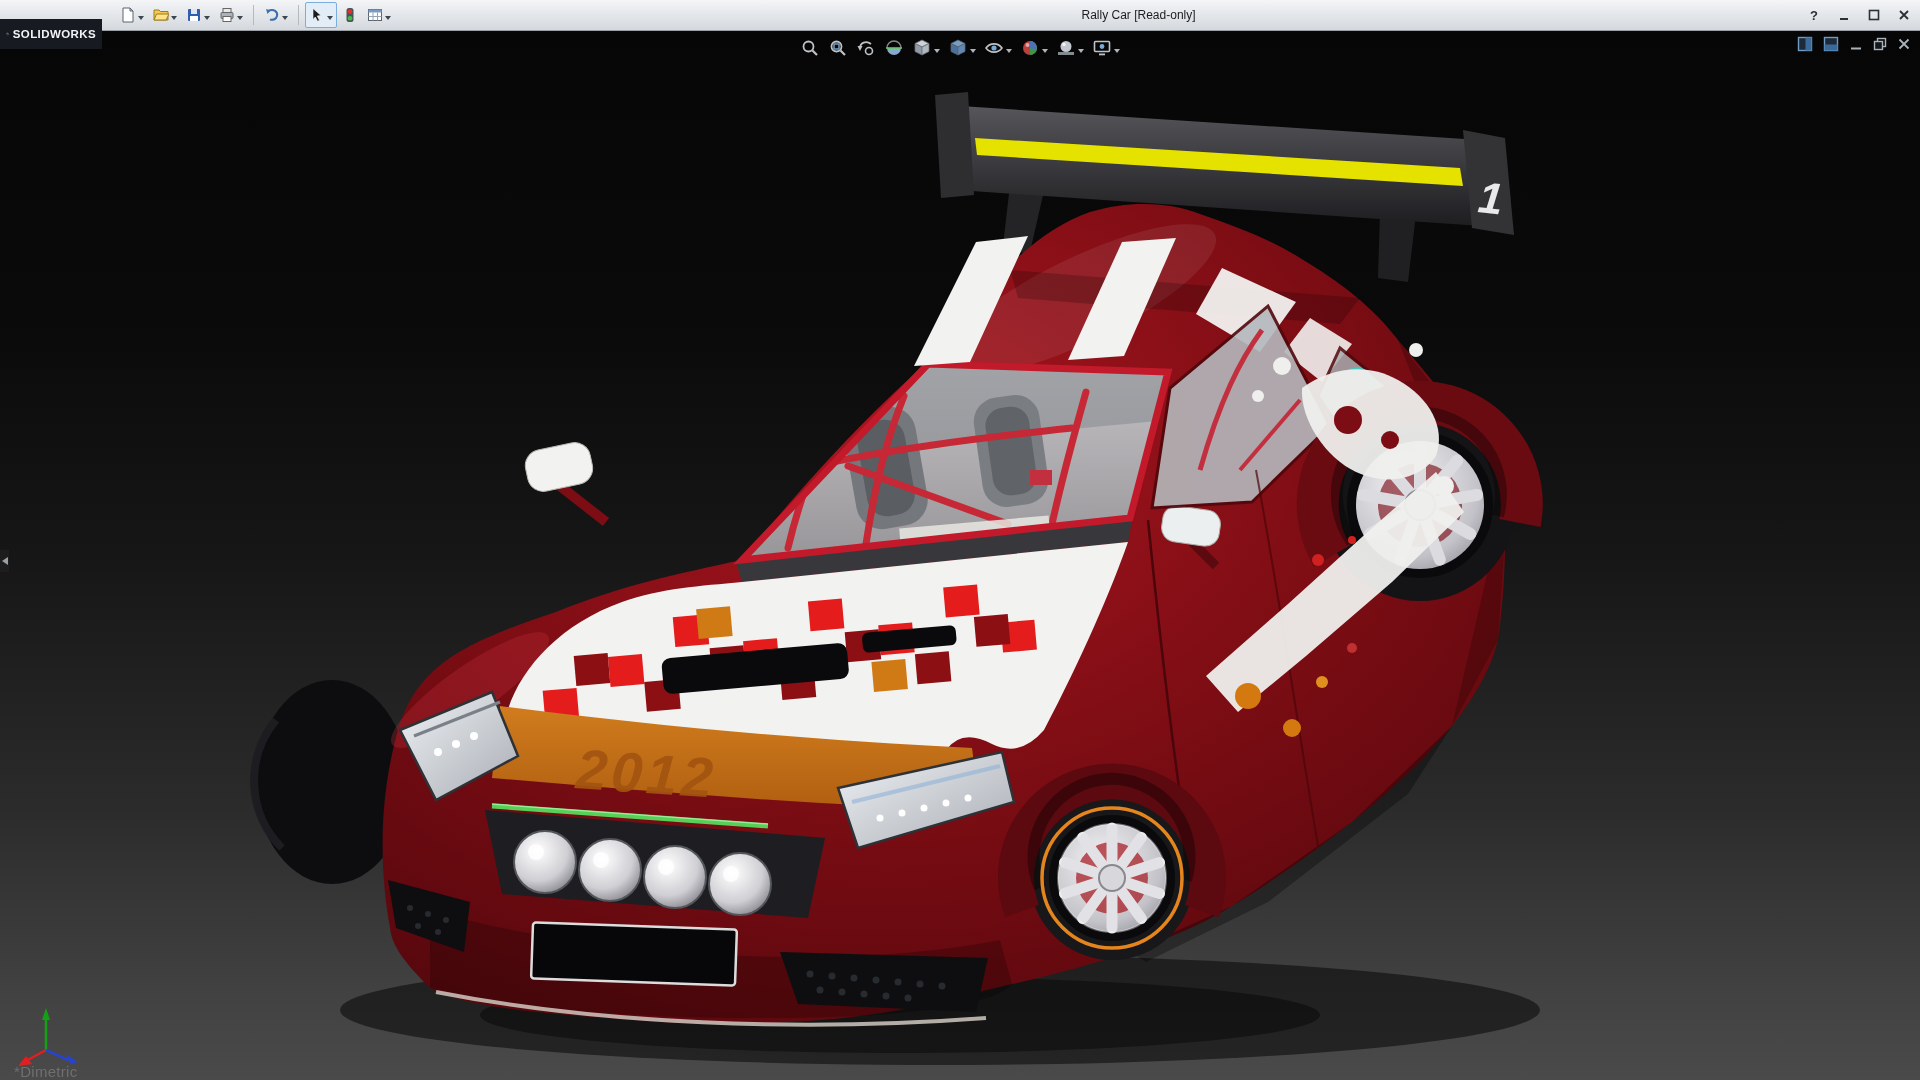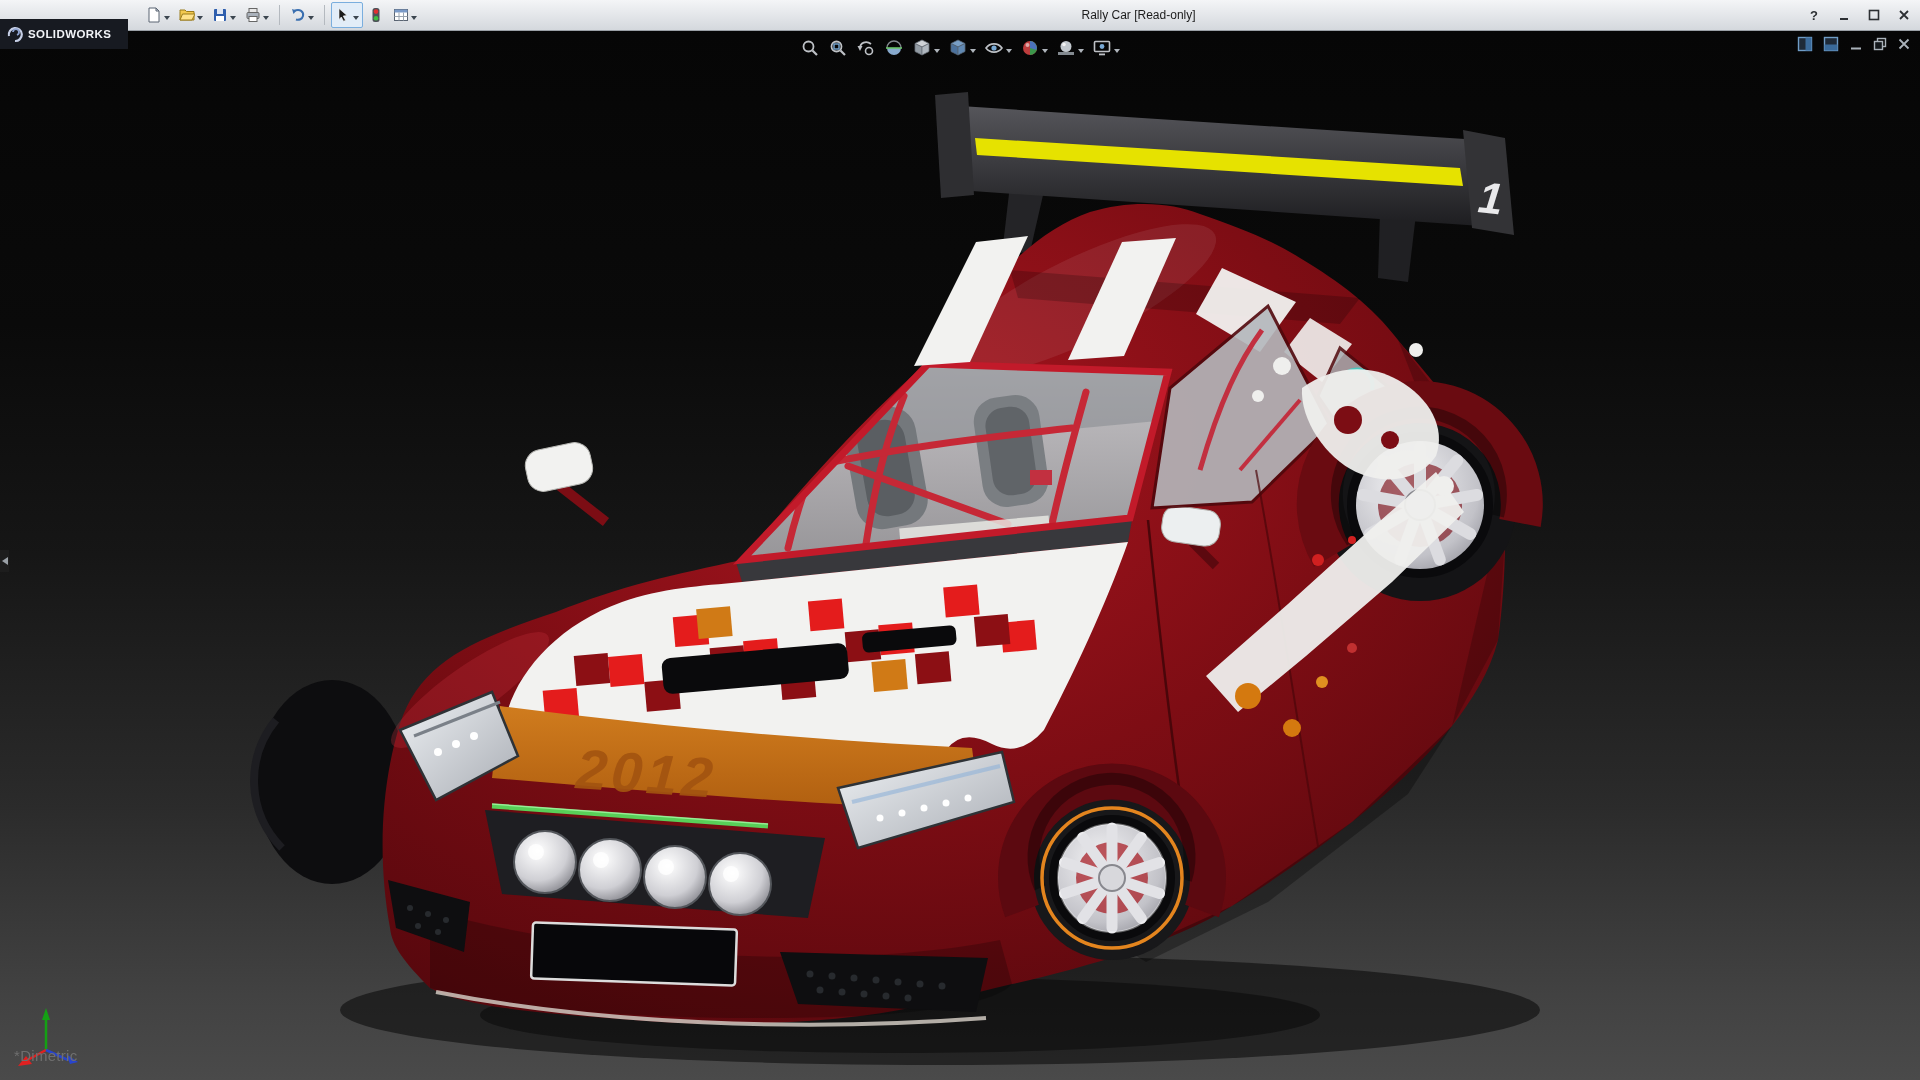--- a/index.html
+++ b/index.html
@@ -3,21 +3,21 @@
 <meta charset="utf-8">
 <style>
   html,body{margin:0;padding:0;width:1920px;height:1080px;overflow:hidden;
     font-family:"Liberation Sans","DejaVu Sans",sans-serif;user-select:none;background:#000;}
   .app{position:relative;width:1920px;height:1080px;}
 
   
   .titlebar{position:absolute;top:0;left:0;width:100%;height:30px;
     background:linear-gradient(#f4f5f7,#d4d8dd);border-bottom:1px solid #9aa0a6;
     display:flex;align-items:center;z-index:20;}
-  .logo{height:30px;width:128px;background:#171a21;display:flex;align-items:center;gap:4px;
+  .logo{height:30px;width:102px;background:#171a21;display:flex;align-items:center;gap:4px;
     padding:0 6px 0 6px;box-sizing:border-box;flex:0 0 auto;margin-top:37px;}
   .logo-text{color:#f2f4f8;font-weight:bold;font-size:11.5px;letter-spacing:.4px;}
   .toolbar{display:flex;align-items:center;margin-left:14px;gap:1px;}
   .tbtn{display:flex;align-items:center;height:24px;padding:0 3px;border:1px solid transparent;border-radius:2px;}
   .tbtn.active{background:#e2edf8;border:1px solid #7aaede;}
   .dd{width:0;height:0;border:3.5px solid transparent;border-top:4.5px solid #3c4650;margin:8px 0 0 2px;}
   .sep{width:1px;height:20px;background:#b4b9bf;margin:0 5px;}
   .win-title{position:absolute;left:59.3%;top:0;transform:translateX(-50%);height:30px;
     display:flex;align-items:center;font-size:12px;color:#1c1c1c;white-space:nowrap;}
   .win-controls{position:absolute;right:6px;top:0;height:30px;display:flex;align-items:center;gap:10px;}
@@ -27,21 +27,21 @@
   
   .viewport{position:absolute;top:30px;left:0;width:1920px;height:1050px;
     background:linear-gradient(180deg,#060606 0%,#0a0a0a 28%,#161616 50%,#2b2b2b 74%,#424242 92%,#4a4a4a 100%);}
   .hud{position:absolute;top:5px;left:50%;transform:translateX(-50%);display:flex;align-items:center;gap:2px;z-index:10;}
   .hbtn{display:flex;align-items:center;height:26px;padding:0 3px;opacity:.95;}
   .hud .dd{border-top-color:#b9bfc6;}
   .doc-controls{position:absolute;top:5px;right:8px;display:flex;align-items:center;gap:8px;z-index:10;}
 
   .car-stage{position:absolute;inset:0;}
   .triad{position:absolute;left:12px;bottom:8px;}
-  .view-label{position:absolute;left:14px;bottom:16px;font-size:15px;color:#6f6f6f;letter-spacing:.3px;}
+  .view-label{position:absolute;left:14px;bottom:0px;font-size:15px;color:#6f6f6f;letter-spacing:.3px;}
   .edge-tab{position:absolute;left:0;top:520px;width:9px;height:22px;background:#1d1d1d;
     display:flex;align-items:center;justify-content:center;}
   .edge-tab:before{content:"";width:0;height:0;border:4px solid transparent;border-right:6px solid #9aa0a6;margin-left:-4px;}
 </style>
 </head>
 <body>
 
 <div class="app">
 
   <div class="titlebar">

